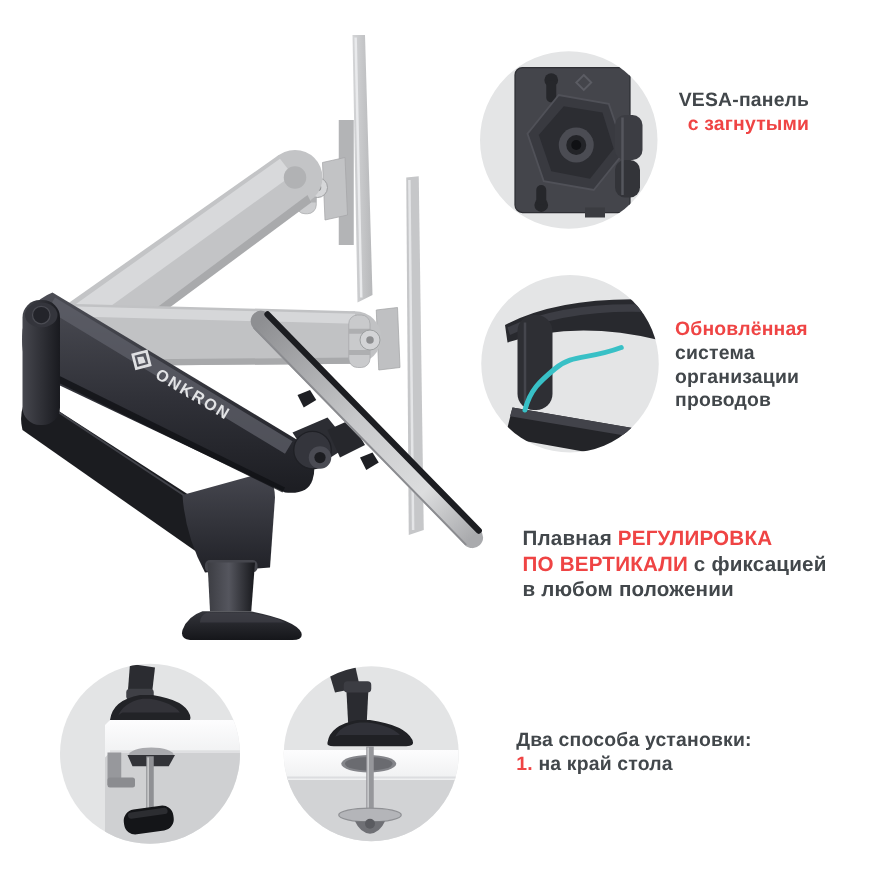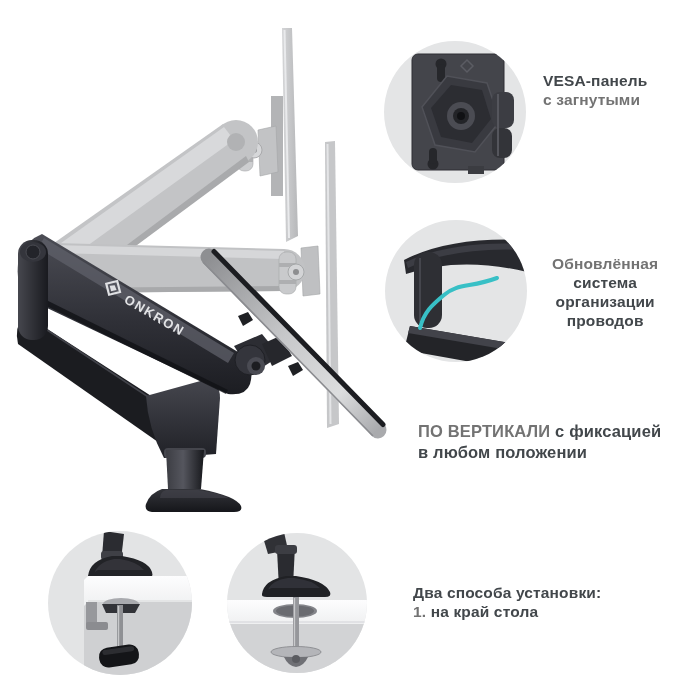--- a/index.html
+++ b/index.html
@@ -3,23 +3,23 @@
 <meta charset="utf-8">
 <style>
   html,body{margin:0;padding:0;background:#ffffff;}
   .canvas{
     position:relative;width:700px;height:700px;background:#ffffff;
     overflow:hidden;font-family:"Liberation Sans",sans-serif;
   }
   .art{position:absolute;left:0;top:0;width:700px;height:700px;}
   .feature{position:absolute;font-weight:600;color:#42474b;letter-spacing:.15px;}
   .feature .ln{white-space:nowrap;}
-  .accent{color:#737373;}
-  .f-vesa  {left:543px;top:71px;font-size:15.5px;line-height:19px;}
-  .f-cable {left:552px;top:254px;font-size:15.5px;line-height:19px;text-align:center;}
+  .accent{color:#ef4444;}
+  .f-vesa  {left:543px;top:71px;font-size:15.5px;line-height:19px;text-align:right;}
+  .f-cable {left:540px;top:254px;font-size:15.5px;line-height:19px;}
   .f-height{left:418px;top:421px;font-size:16.5px;line-height:20.5px;}
   .f-mount {left:413px;top:583px;font-size:15.5px;line-height:19.3px;}
 </style>
 </head>
 <body>
 
 <div class="canvas">
 
 <svg class="art" viewBox="0 0 700 700">
   <defs>
@@ -235,20 +235,21 @@
   </div>
 
   <div class="feature f-cable">
     <div class="ln accent">Обновлённая</div>
     <div class="ln">система</div>
     <div class="ln">организации</div>
     <div class="ln">проводов</div>
   </div>
 
   <div class="feature f-height">
+    <div class="ln"><span>Плавная</span> <span class="accent">РЕГУЛИРОВКА</span></div>
     <div class="ln"><span class="accent">ПО ВЕРТИКАЛИ</span> <span>с фиксацией</span></div>
     <div class="ln">в любом положении</div>
   </div>
 
   <div class="feature f-mount">
     <div class="ln">Два способа установки:</div>
     <div class="ln"><span class="accent">1.</span> <span>на край стола</span></div>
   </div>
 
 </div>

